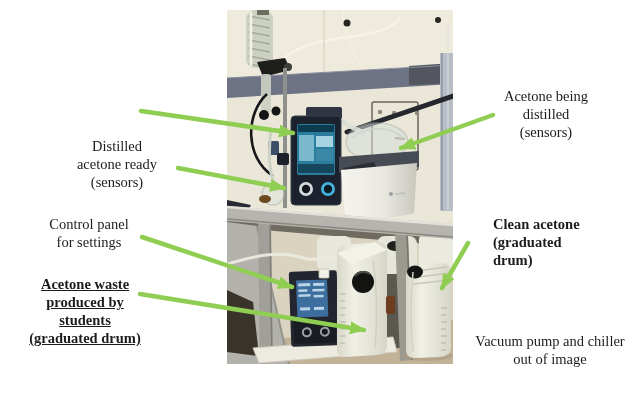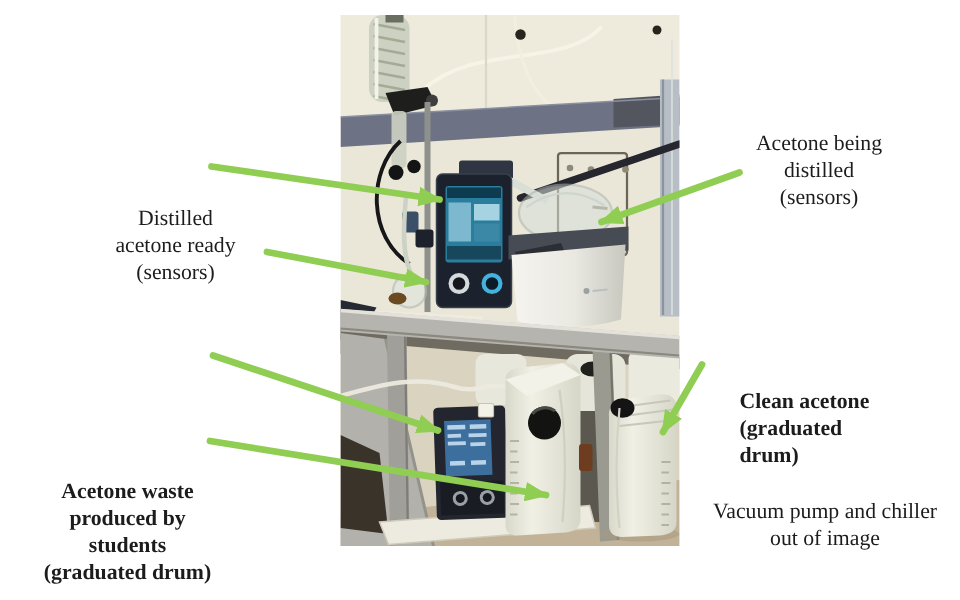--- a/index.html
+++ b/index.html
@@ -2,25 +2,25 @@
 <html><head>
 <meta charset="utf-8">
 <style>
   html,body{margin:0;padding:0;background:#ffffff;}
   .canvas{position:relative;width:640px;height:400px;background:#ffffff;overflow:hidden;
           font-family:"Liberation Serif",serif;}
   .photo-wrap{position:absolute;left:227px;top:10px;width:226px;height:354px;}
   .arrows{position:absolute;left:0;top:0;width:640px;height:400px;pointer-events:none;}
   .label{position:absolute;font-size:14.5px;line-height:18px;color:#1c1c1c;
          text-align:center;white-space:pre-line;}
-  .label.bold{font-weight:bold;margin-top:44px;}
+  .label.bold{font-weight:bold;}
   #lbl-rotary{left:4px;top:103px;width:130px;}
   #lbl-distilled{left:47px;top:137px;width:140px;}
   #lbl-control{left:19px;top:215px;width:140px;}
-  #lbl-waste{left:5px;top:275px;width:160px;}
+  #lbl-waste{left:5px;top:275px;width:160px;text-decoration:underline;}
   #lbl-being{left:476px;top:87px;width:140px;}
   #lbl-clean{left:493px;top:215px;width:120px;text-align:left;}
   #lbl-vacuum{left:450px;top:332px;width:200px;}
 </style>
 </head>
 <body>
 
 <div class="canvas">
 
   <svg class="photo-wrap" viewBox="0 0 226 354" width="226" height="354" xmlns="http://www.w3.org/2000/svg">
@@ -195,20 +195,22 @@
     <line x1="178" y1="168" x2="284" y2="188" stroke-width="4.5" stroke-linecap="round" marker-end="url(#ah)" stroke="#8fce52"></line>
     <line x1="142" y1="237" x2="292" y2="287" stroke-width="4.5" stroke-linecap="round" marker-end="url(#ah)" stroke="#8fce52"></line>
     <line x1="140" y1="294" x2="364" y2="330" stroke-width="4.5" stroke-linecap="round" marker-end="url(#ah)" stroke="#8fce52"></line>
     <line x1="493" y1="115" x2="401" y2="148" stroke-width="4.5" stroke-linecap="round" marker-end="url(#ah)" stroke="#8fce52"></line>
     <line x1="468" y1="243" x2="442" y2="288" stroke-width="4.5" stroke-linecap="round" marker-end="url(#ah)" stroke="#8fce52"></line>
   </svg>
 
   <div class="label" id="lbl-distilled">Distilled
 acetone ready
 (sensors)</div>
+  <div class="label" id="lbl-control">Control panel
+for settings</div>
   <div class="label bold" id="lbl-waste">Acetone waste
 produced by
 students
 (graduated drum)</div>
   <div class="label" id="lbl-being">Acetone being
 distilled
 (sensors)</div>
   <div class="label bold" id="lbl-clean">Clean acetone
 (graduated
 drum)</div>

